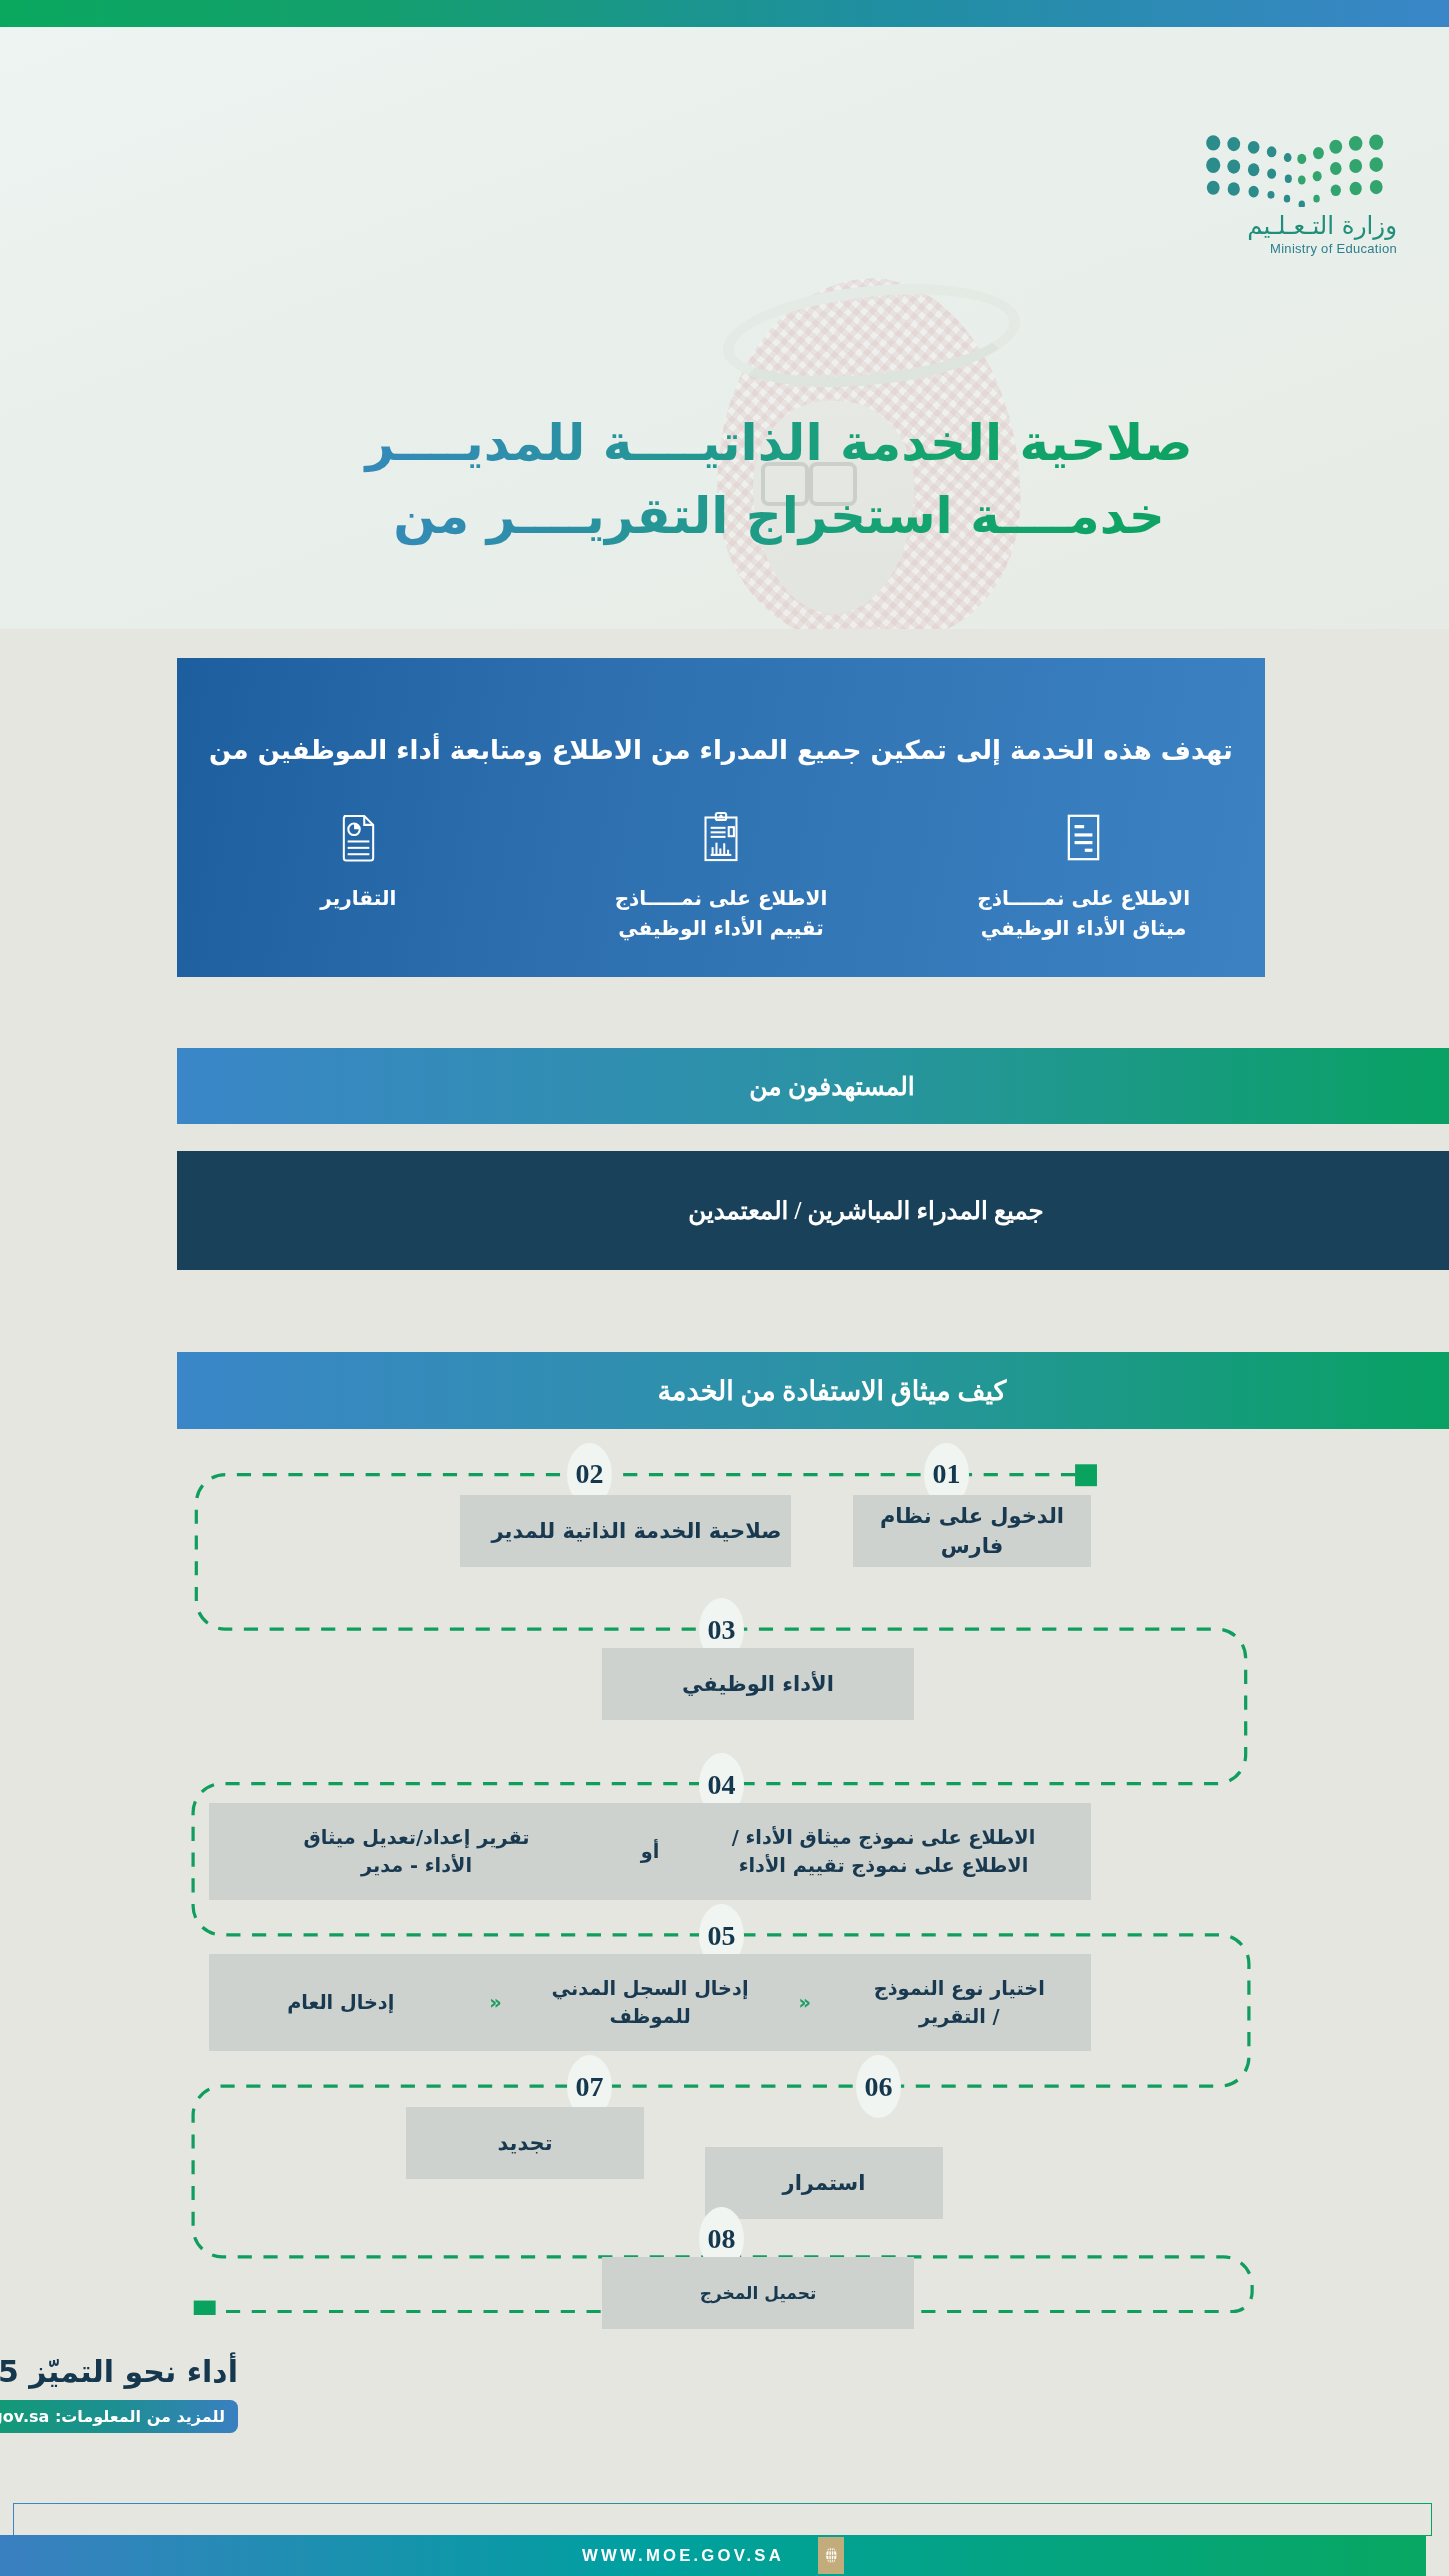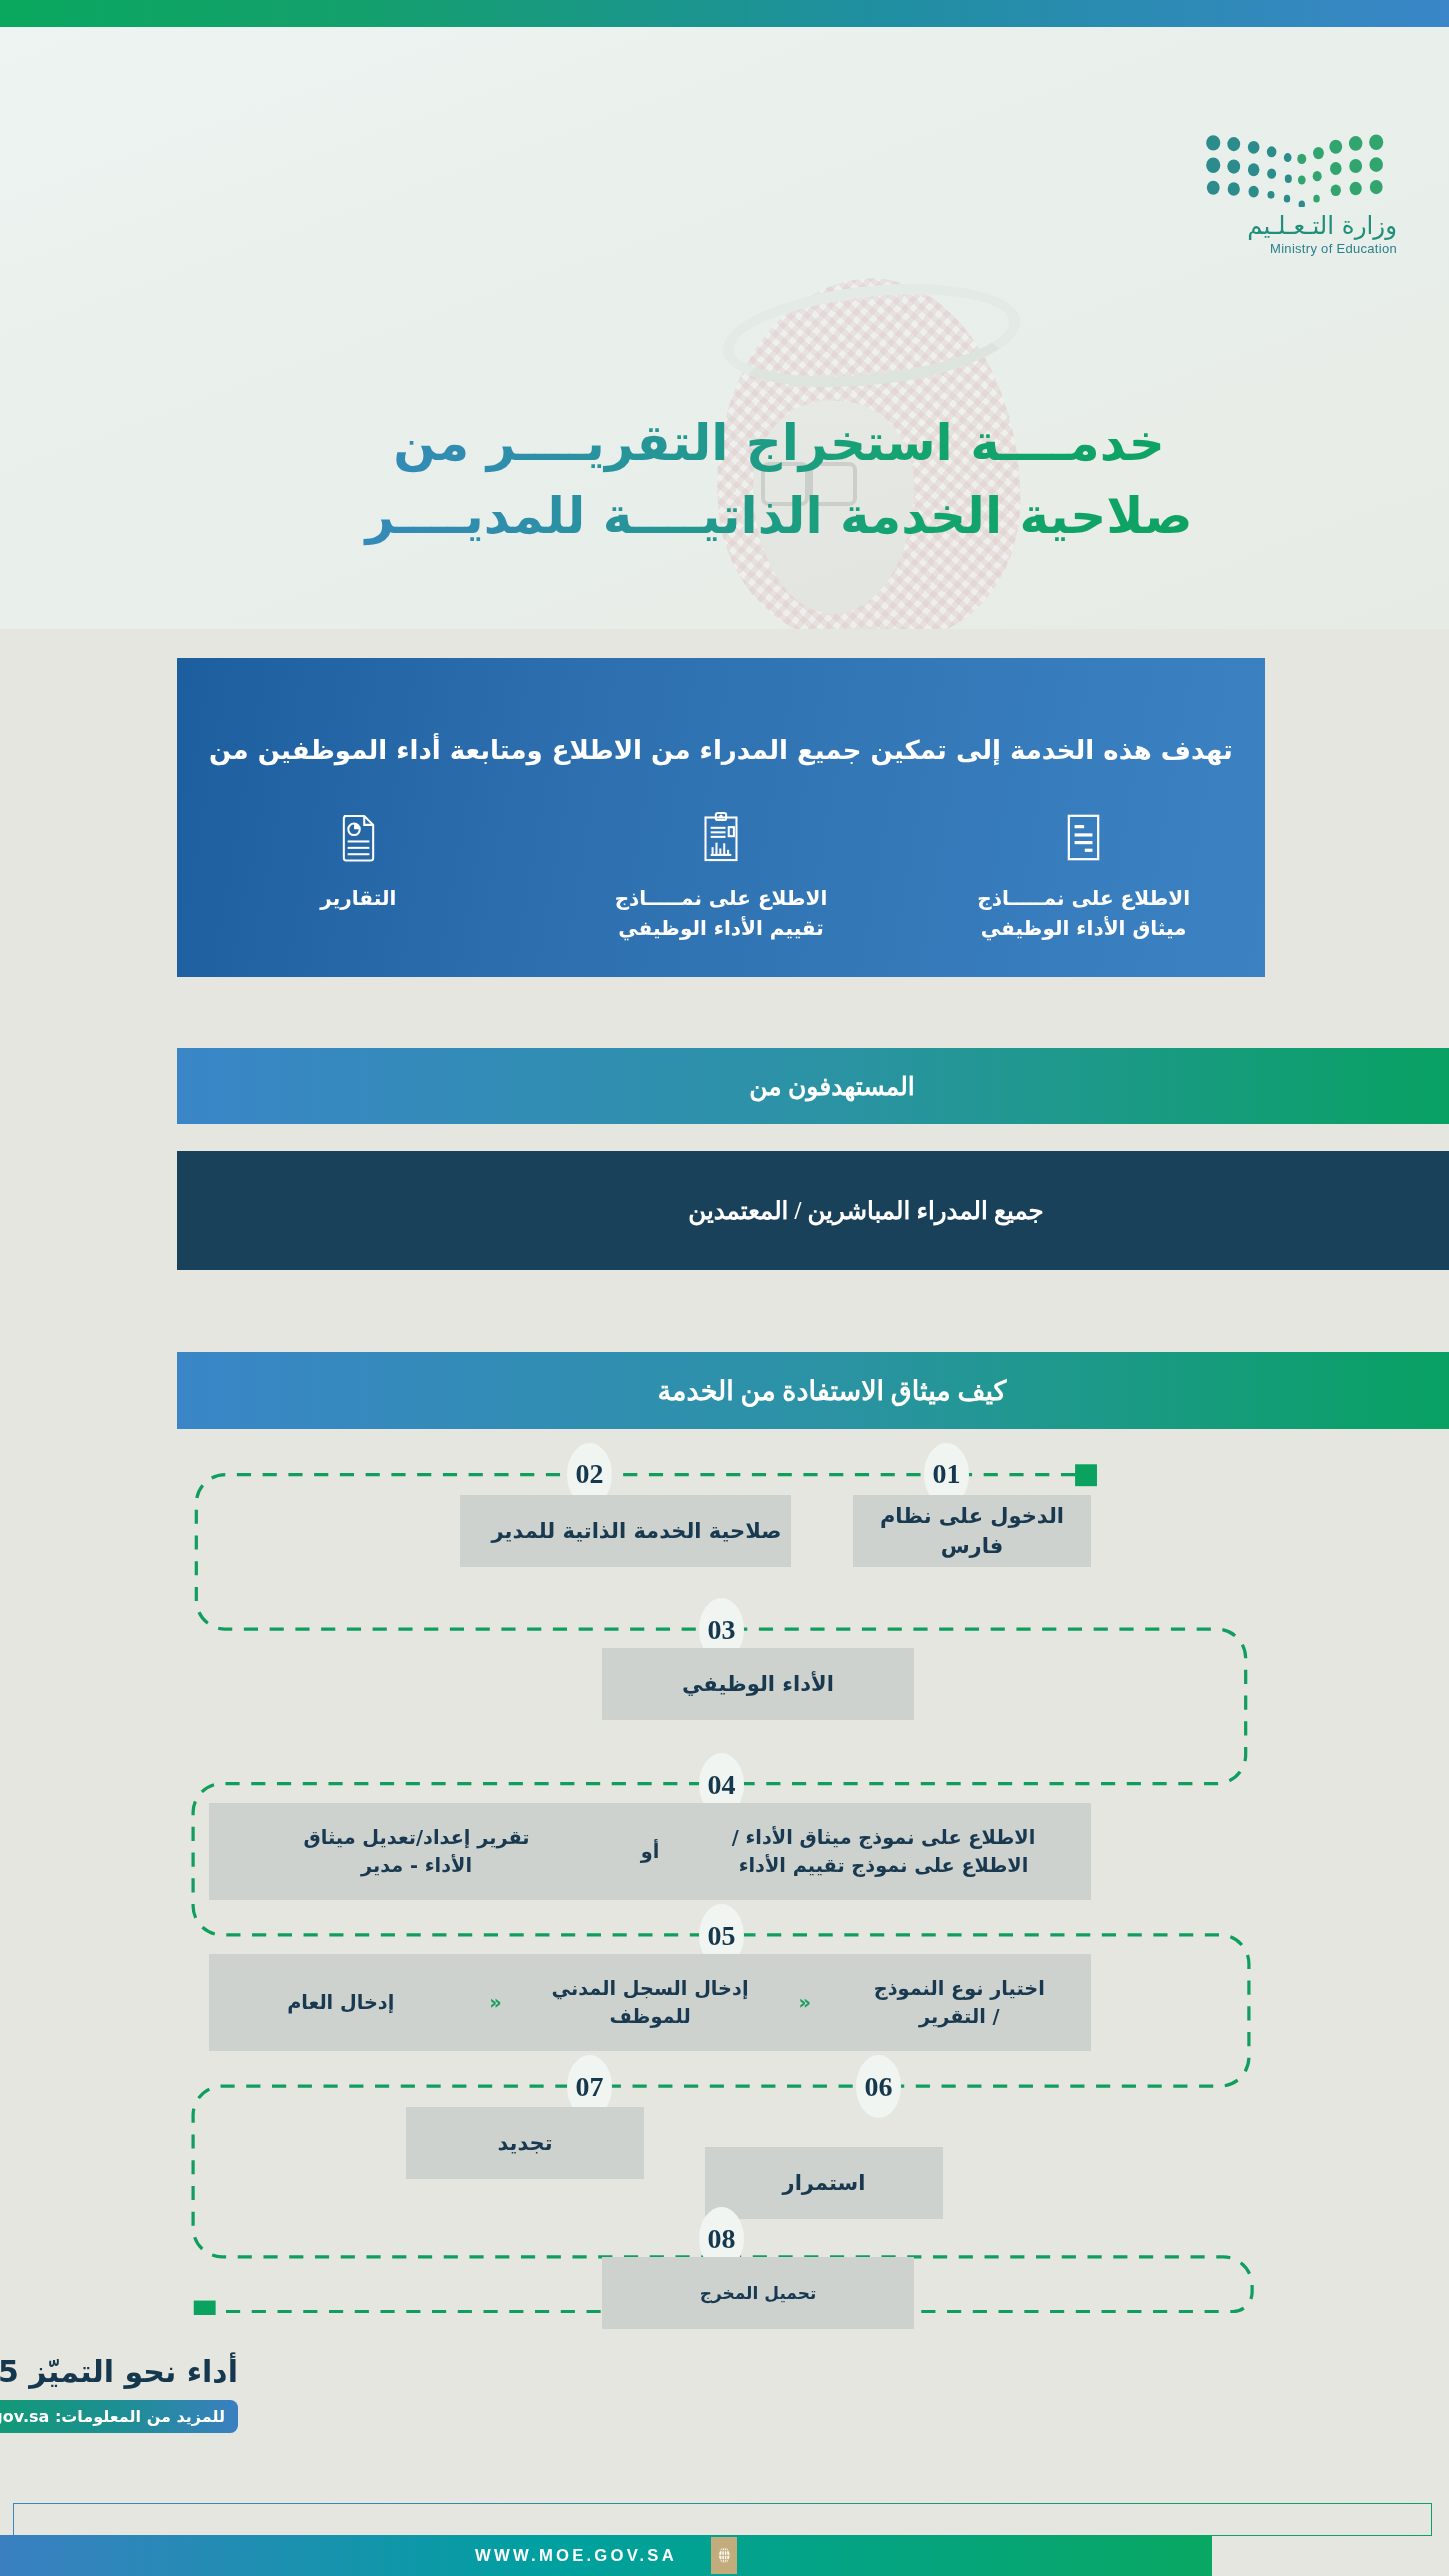--- a/index.html
+++ b/index.html
@@ -155,21 +155,21 @@
     font-size:16px;font-weight:bold;white-space:nowrap;
     font-family:"DejaVu Sans", sans-serif;
   }
   .frame{
     position:absolute;left:13px;top:2503px;width:1417px;height:31px;
     border:1.3px solid;
     border-image:linear-gradient(90deg,#3a86c8,#0aa25f) 1;
     border-radius:9px;
   }
   .bottombar{
-    position:absolute;left:0;top:2535px;width:1212px;height:41px;
+    position:absolute;left:0;top:2535px;width:1426px;height:41px;
     background:linear-gradient(90deg,#3a7fc1 0%,#00a0a0 45%,#08a762 100%);
     display:flex;align-items:center;justify-content:center;gap:34px;
   }
   .globe{width:26px;height:37px;background:#c3ac7c;display:flex;align-items:center;justify-content:center;}
   .globe svg{display:block;}
   .bottombar .url{
     color:#fff;font-size:16.7px;letter-spacing:3.2px;font-weight:bold;
     font-family:"Liberation Sans", sans-serif;
   }
 </style>
@@ -222,22 +222,22 @@
         <ellipse cx="205" cy="94" rx="8" ry="9"></ellipse>
           <ellipse cx="236" cy="91" rx="9.5" ry="10.5"></ellipse>
         <ellipse cx="268" cy="89" rx="10" ry="11"></ellipse>
       </g>
     </svg>
     <div class="logo-ar">وزارة التـعـلـيم</div>
     <div class="logo-en">Ministry of Education</div>
   </div>
 
   <div class="hero-title">
+    <span>صلاحية الخدمة الذاتيــــة للمديــــر</span>
     <span>خدمــــة استخراج التقريــــر من</span>
-    <span>صلاحية الخدمة الذاتيــــة للمديــــر</span>
   </div>
 </div>
 
 <div class="purpose">
   <div class="purpose-text">تهدف هذه الخدمة إلى تمكين جميع المدراء من الاطلاع ومتابعة أداء الموظفين من</div>
   <div class="purpose-items">
 
     <div class="p-item">
       <div class="p-ico">
         <svg width="37" height="49" viewBox="0 0 58 76" fill="none" stroke="#ffffff" stroke-width="3.5">

